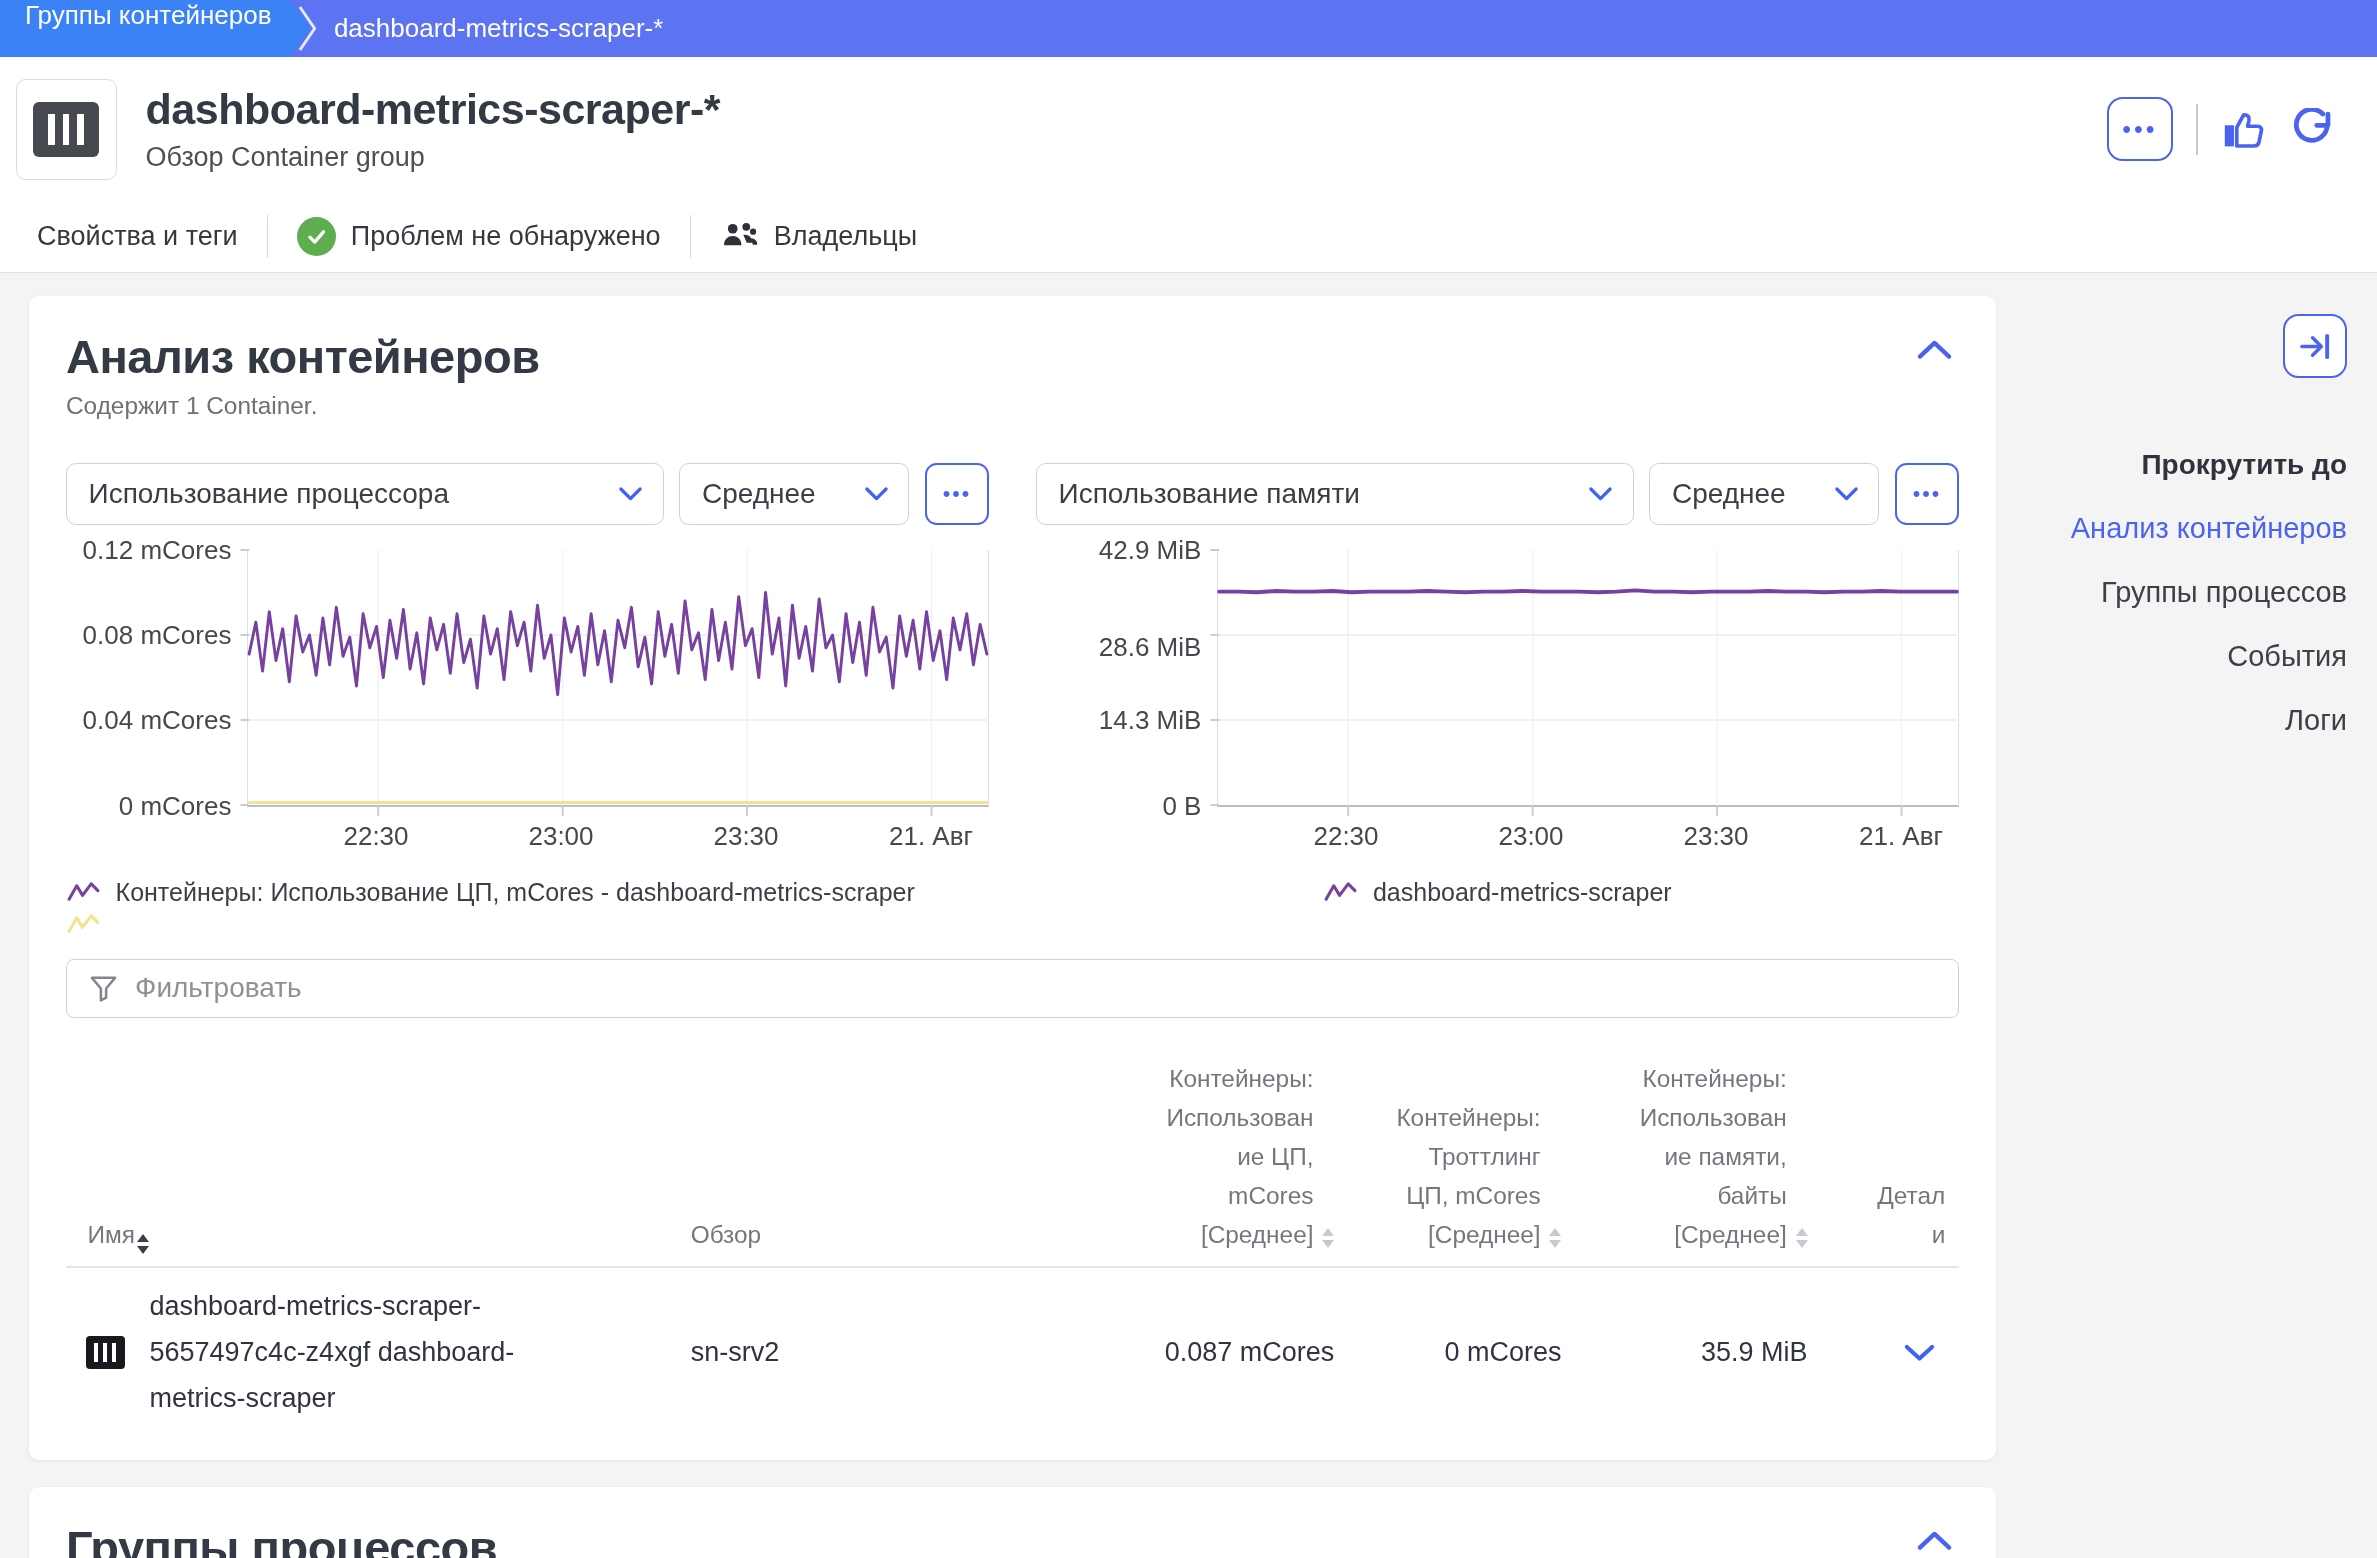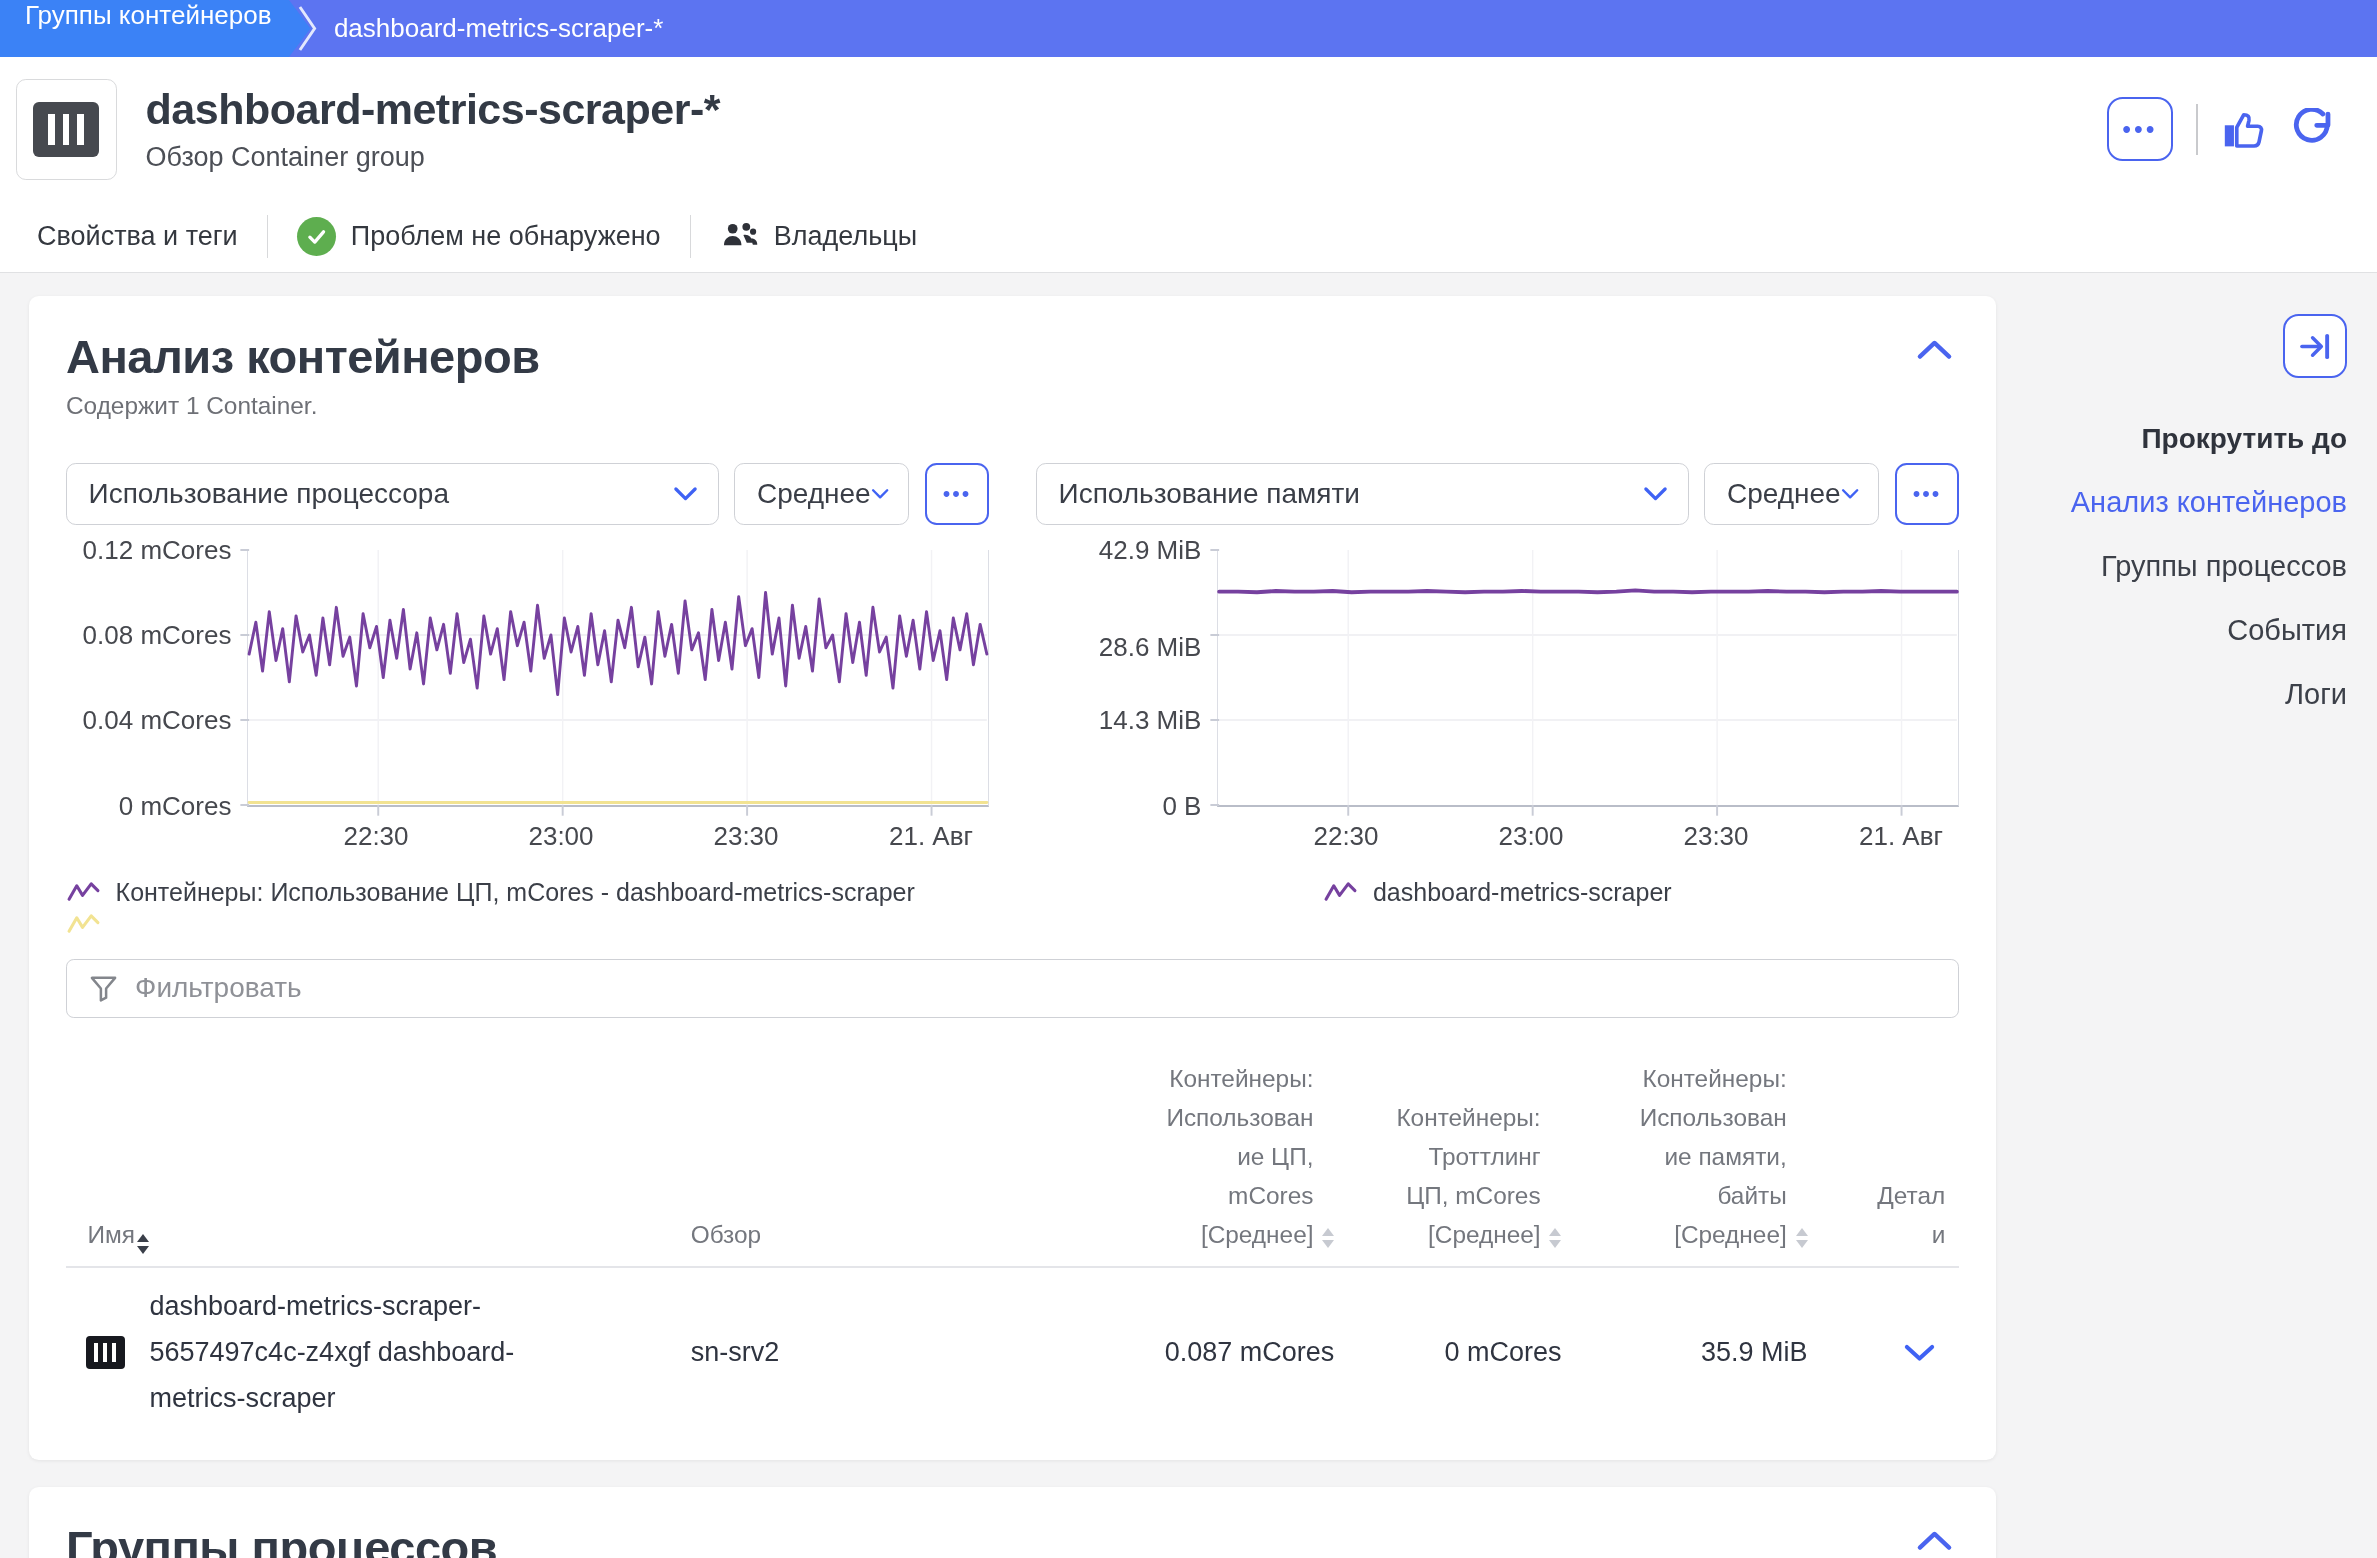--- a/index.html
+++ b/index.html
@@ -41,21 +41,21 @@
   .card-title { font-size: 47px; font-weight: bold; color: #333a46; letter-spacing: -0.5px; }
   .card-sub { font-size: 24.4px; color: #6e7076; margin-top: 7.8px; }
   .collapse-btn { background: none; border: none; cursor: pointer; padding: 5.9px; margin-top: 3.9px; }
 
   
   .controls { display: flex; gap: 47px; margin-top: 43px; }
   .ctl-group { flex: 1; display: flex; gap: 15.6px; }
   .select { height: 62px; border: 1.5px solid #cfd1d6; border-radius: 9.8px; background: #fff; display: flex; align-items: center;
             justify-content: space-between; padding: 0 19.5px 0 21.5px; font-size: 28px; color: #3a3e47; cursor: pointer; }
   .select.metric { flex: 1; justify-content: space-between; }
-  .select.agg { width: 175px; }
+  .select.agg { width: 230px; }
   .mini-dots { width: 64px; height: 62px; border: 2px solid #4a64ef; border-radius: 11.7px; background:#fff; color: #4a64ef; font-size: 21.5px;
                letter-spacing: 2px; display: flex; align-items: center; justify-content: center; cursor: pointer; }
 
   
   .charts { display: flex; gap: 47px; margin-top: 25px; }
   .chart { flex: 1; min-width: 0; }
   .chart-area { display: flex; }
   .ylab { width: 181px; position: relative; height: 257px; flex-shrink: 0; }
   .ytl { position: absolute; right: 15.6px; transform: translateY(-50%); font-size: 26px; color: #46484e; white-space: nowrap; }
   .plotcol { flex: 1; min-width: 0; }
@@ -94,21 +94,21 @@
                    display: flex; align-items: center; justify-content: center; gap: 4.9px; }
   .row-cont-icon i { display: block; width: 4.4px; height: 19.5px; background: #fff; }
   .name-text { white-space: pre-line; line-height: 46px; }
   .num-cell { text-align: right; }
   .det-cell { display: flex; justify-content: flex-end; padding-right: 23.4px; }
 
   
   .rail { width: 382px; flex-shrink: 0; padding: 41px 31px 0 0; text-align: right; }
   .rail-btn { width: 64px; height: 64px; background: #fff; border: 2px solid #4a64ef; border-radius: 15.6px; margin-left: auto;
               display: flex; align-items: center; justify-content: center; cursor: pointer; }
-  .rail-title { margin-top: 45px; font-size: 28px; font-weight: bold; color: #2f333c; padding-left: 40px; }
+  .rail-title { margin-top: 71px; font-size: 28px; font-weight: bold; color: #2f333c; padding-left: 40px; }
   .rail-link { display: block; margin-top: 31px; font-size: 29px; color: #3c4049; text-decoration: none; line-height: 33px; }
   .rail-link.active { color: #4a64ef; }
 
   svg { display: block; }
 </style>
 </head>
 <body>
 
 <div class="crumbbar">
   <div class="crumb1">

